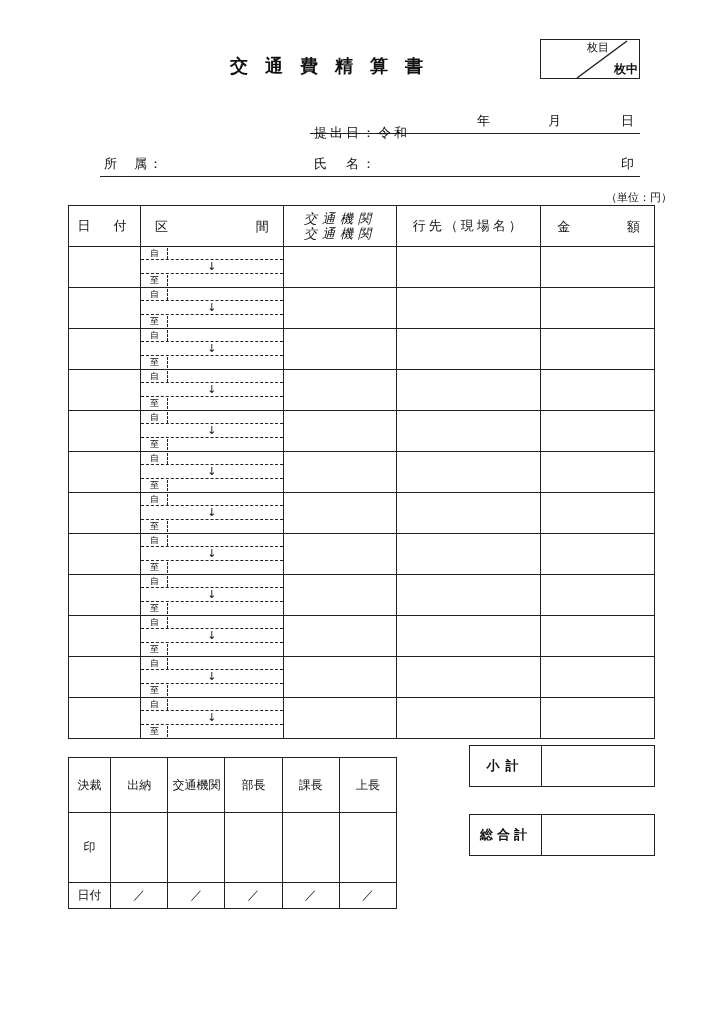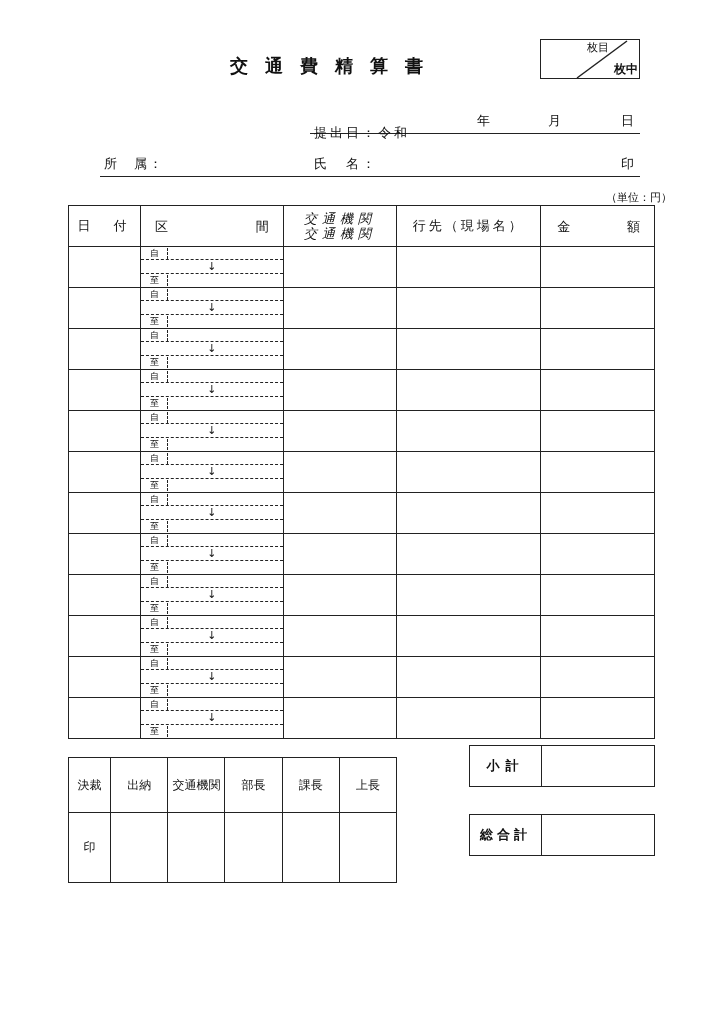--- a/index.html
+++ b/index.html
@@ -350,14 +350,22 @@
     <td>上長</td>
   </tr>
   <tr style="height:70px;">
     <td>印</td>
     <td></td>
     <td></td>
     <td></td>
     <td></td>
     <td></td>
   </tr>
+  <tr style="height:26px;">
+    <td>日付</td>
+    <td>／</td>
+    <td>／</td>
+    <td>／</td>
+    <td>／</td>
+    <td>／</td>
+  </tr>
 </tbody>
   </table>
 
 </body></html>

